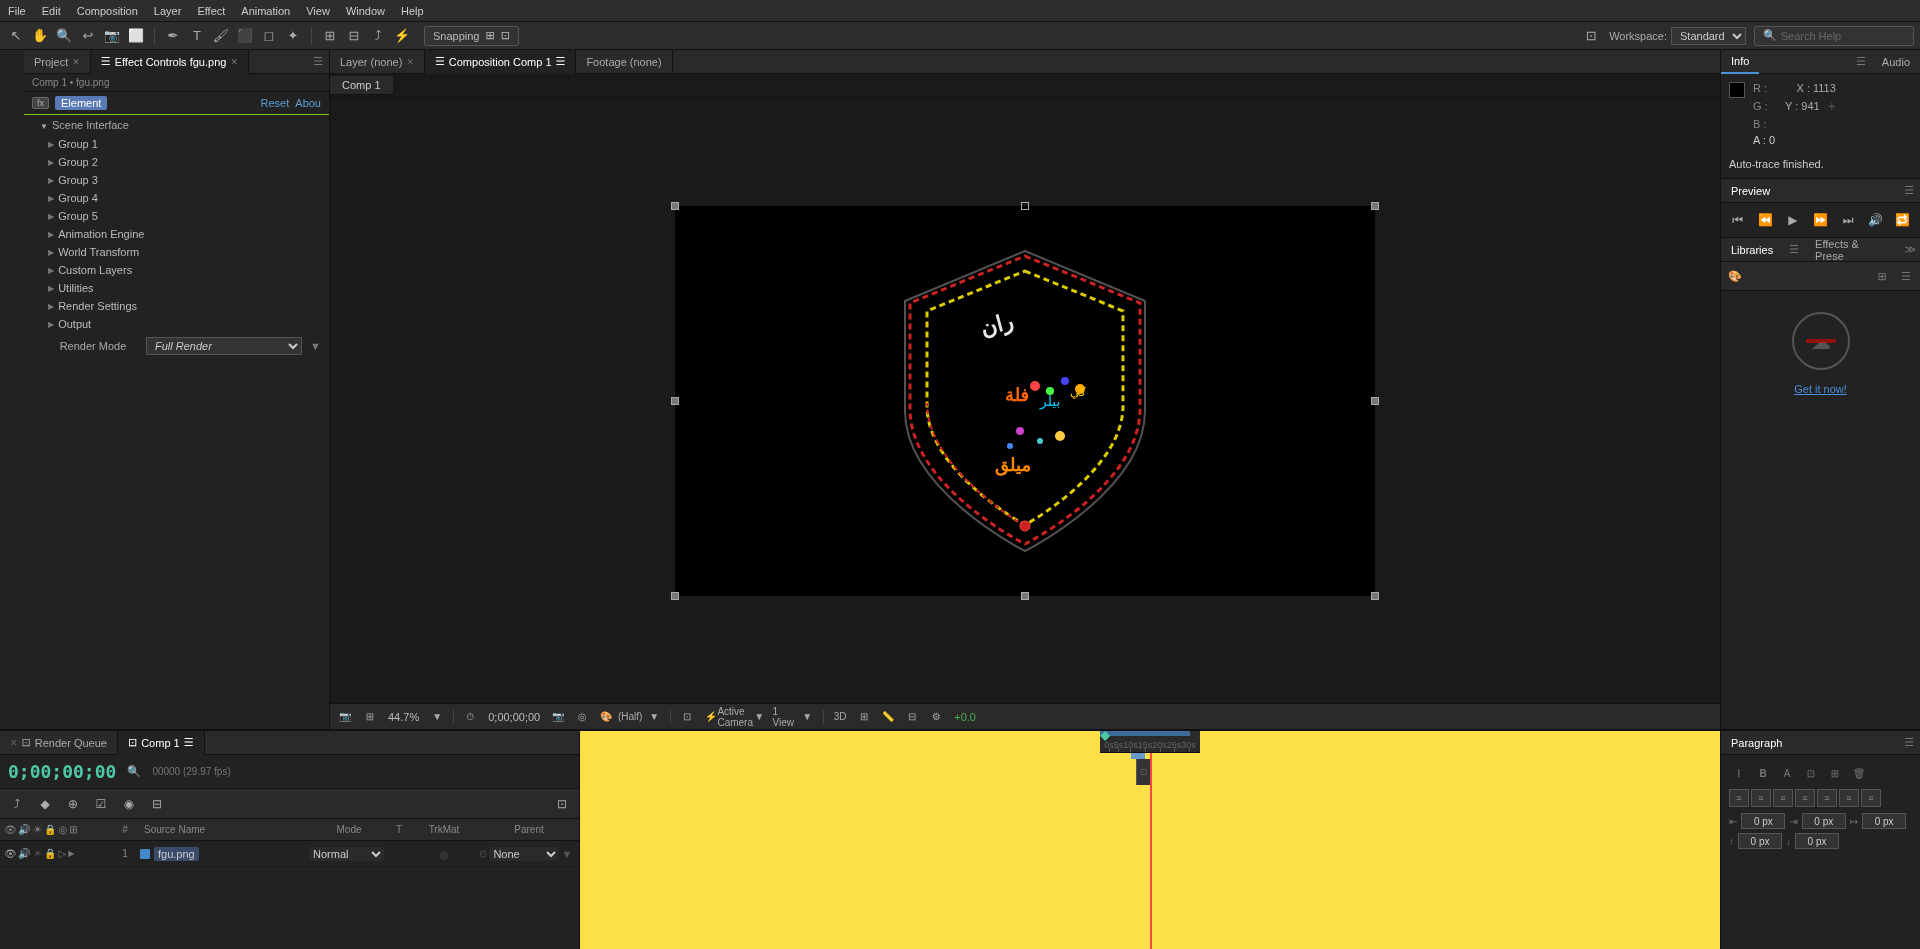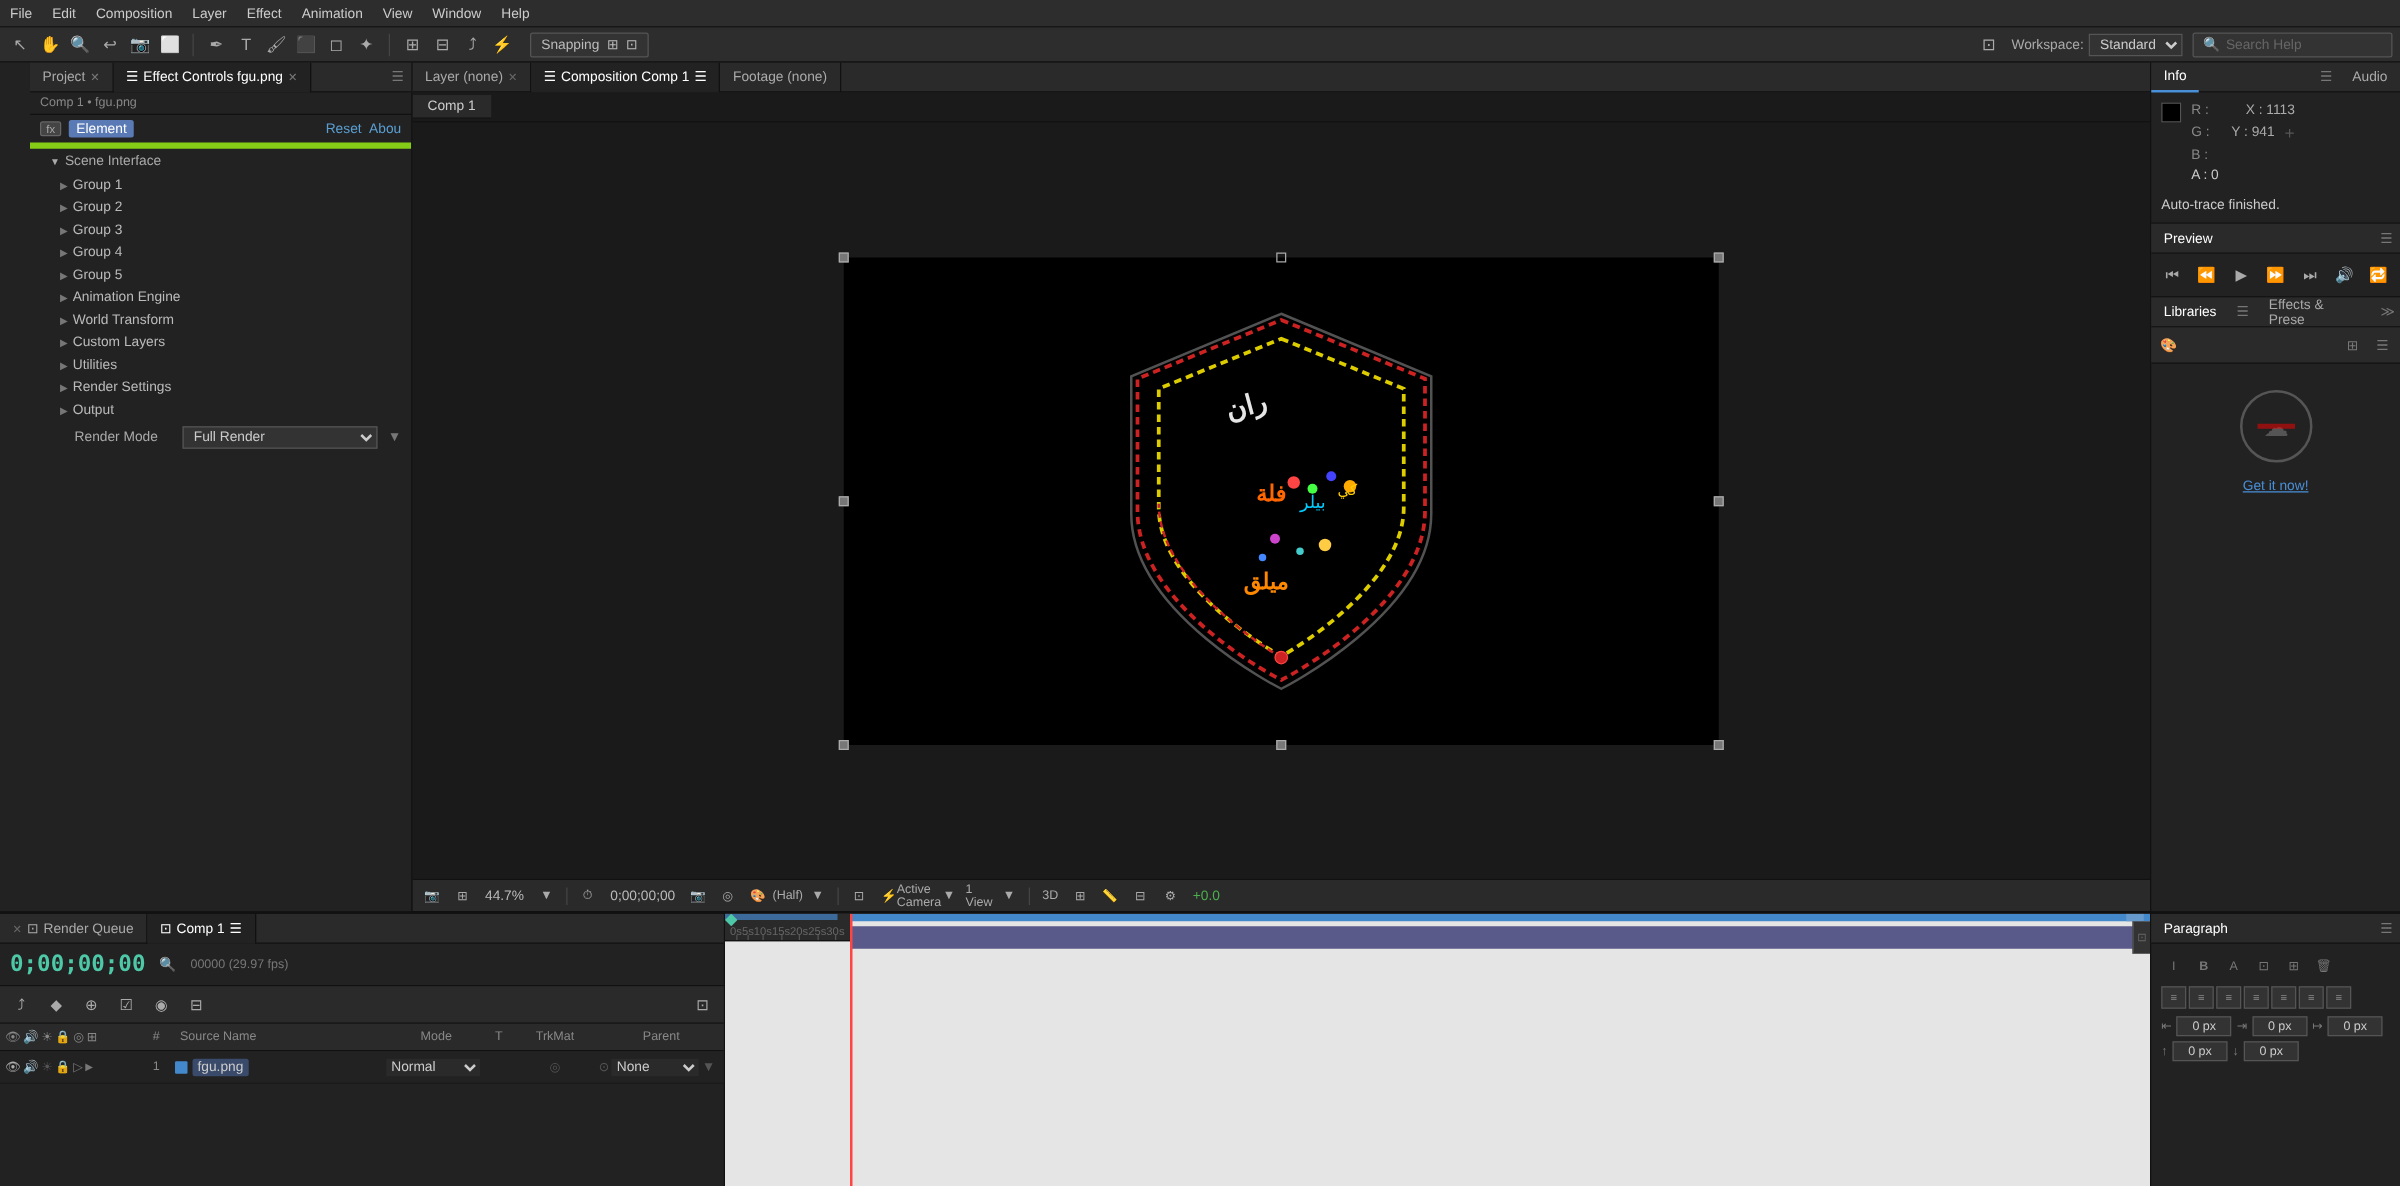--- a/index.html
+++ b/index.html
@@ -165,21 +165,21 @@
       flex-direction: column;
       overflow-y: auto;
       flex: 1;
     }
 
     
     .effect-header {
       display: flex;
       align-items: center;
       padding: 4px 8px;
-      border-bottom: 5px solid #84cc16;
+      border-bottom: 1px solid #84cc16;
       gap: 6px;
       justify-content: space-between;
     }
     .effect-fx-badge {
       background: #444;
       border: 1px solid #666;
       color: #aaa;
       font-size: 9px;
       padding: 0 4px;
       border-radius: 2px;
@@ -519,24 +519,25 @@
       background: #2a2a2a;
       border: none;
       color: #ccc;
       font-size: 11px;
       width: 70px;
     }
 
     
     .timeline-right {
       flex: 1;
-      background: #e5e5e5;
-      display: flex;
-      flex-direction: row;
+      background: #fde047;
+      display: flex;
+      flex-direction: column;
       overflow: hidden;
+      align-items: center;
     }
     .timeline-ruler {
       height: 22px;
       background: #2a2a2a;
       border-bottom: 1px solid #111;
       display: flex;
       align-items: flex-end;
       padding-bottom: 2px;
       position: relative;
     }
@@ -918,21 +919,21 @@
         <span class="tri icon-tri-right"></span>
         <span>Render Settings</span>
       </div>
       <div class="scene-group-item">
         <span class="tri icon-tri-right"></span>
         <span>Output</span>
       </div>
 
       <div class="render-mode-row">
         <span style="color:#aaa; width:90px; flex-shrink:0;text-align:center;">Render Mode</span>
-        <select class="mode-select" style="width:110px;">
+        <select class="mode-select" style="width:110px;font-style:italic;">
           <option>Full Render</option>
           <option>Draft</option>
           <option>Wireframe</option>
         </select>
         <span style="color:#777;">▼</span>
       </div>
     </div>
   </div>
 
   <div class="center-area">

